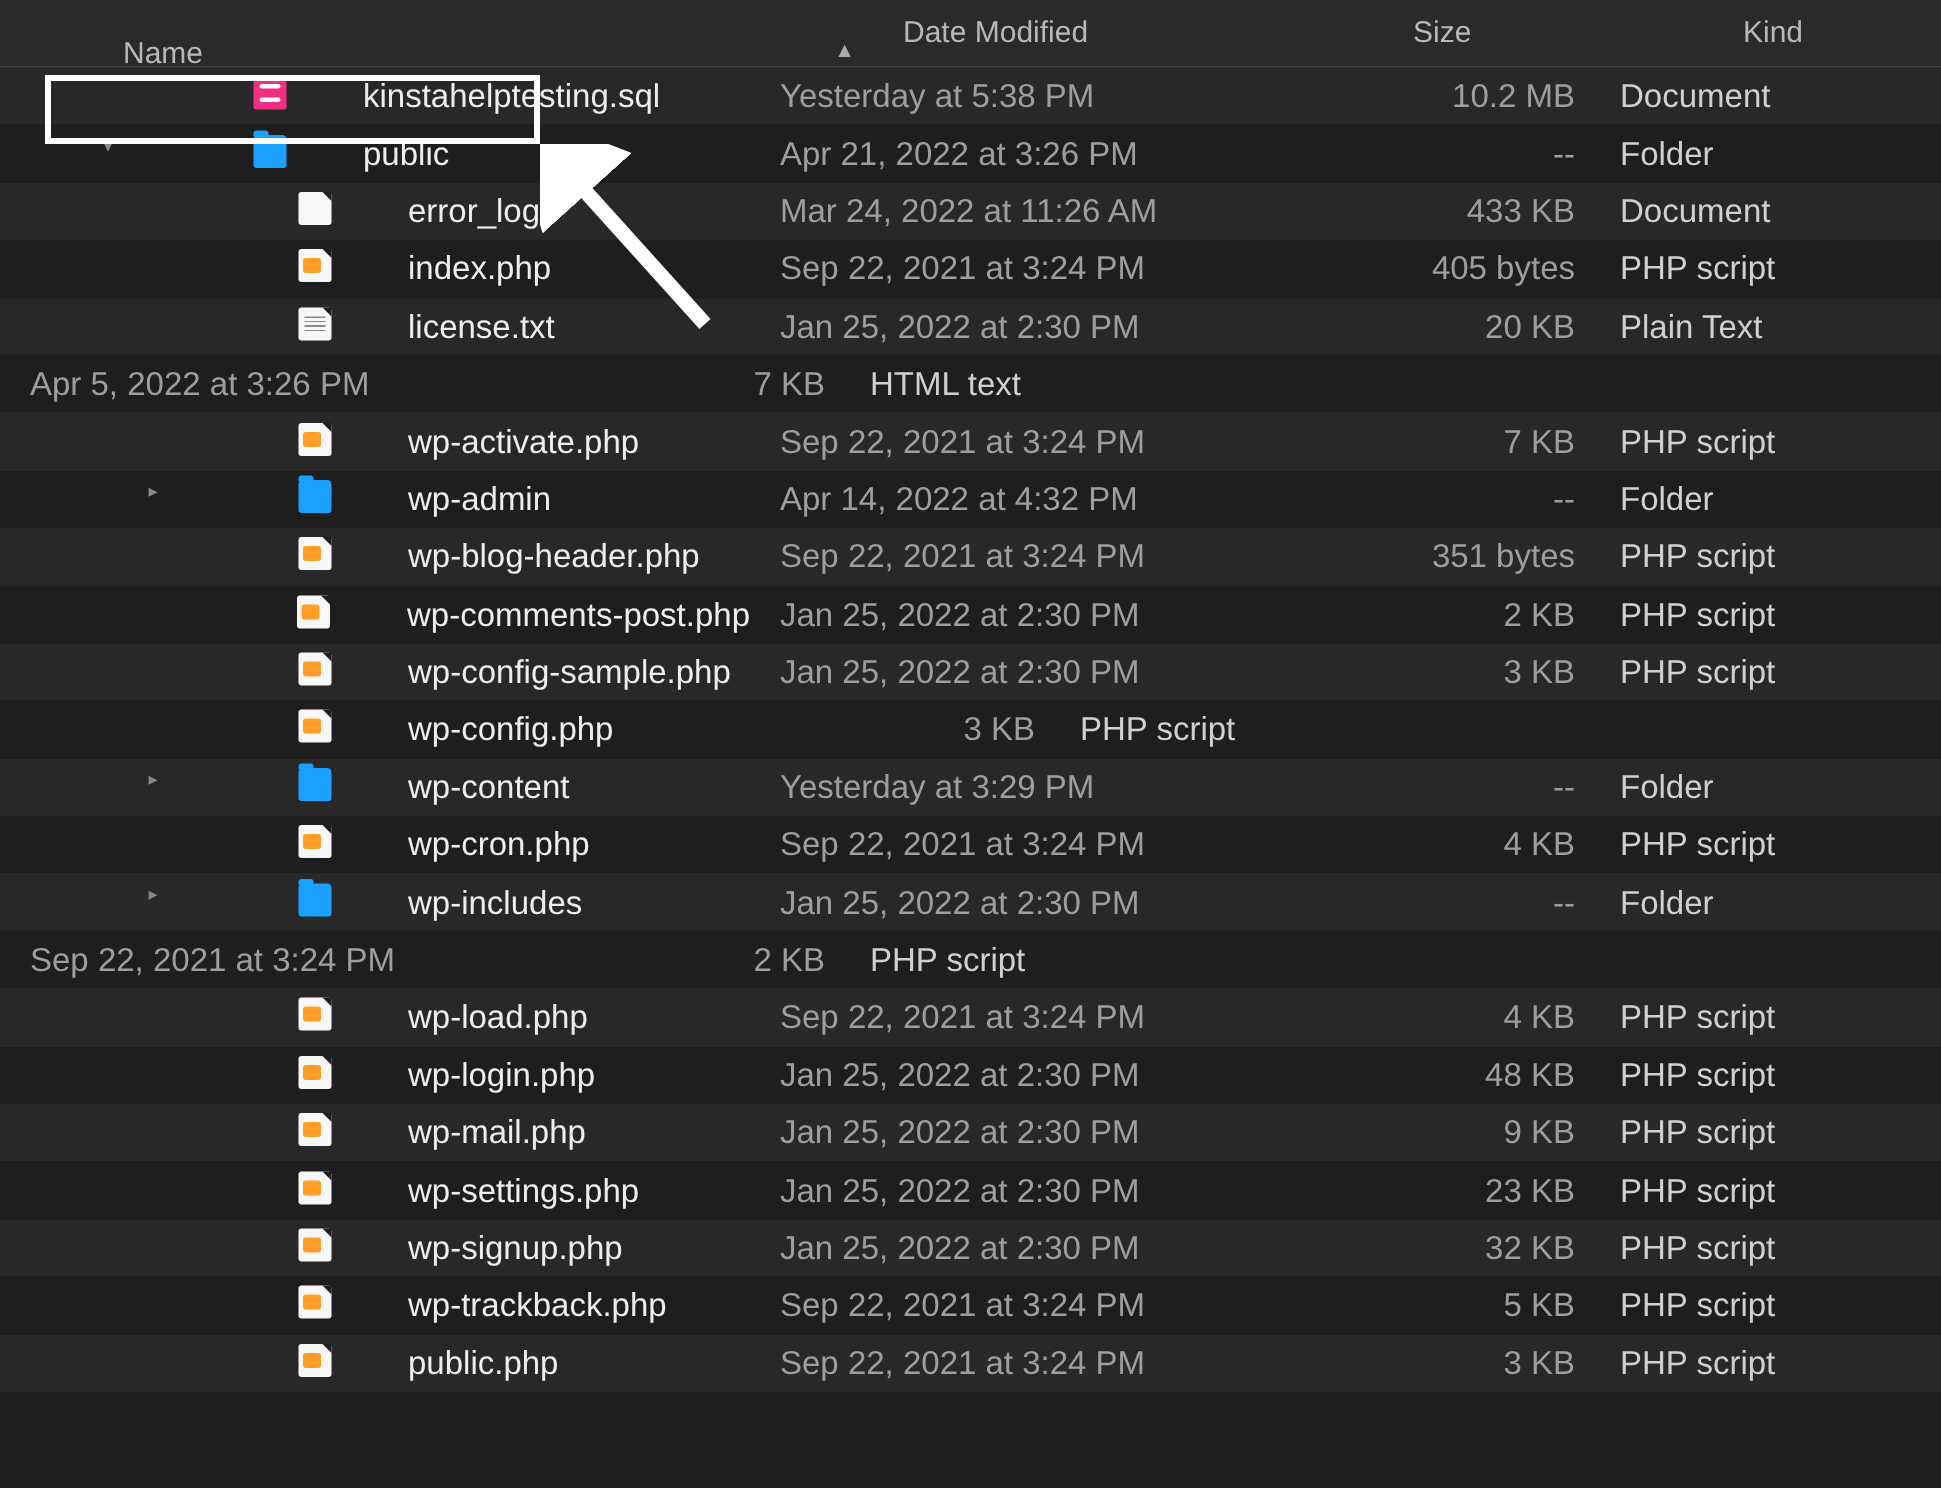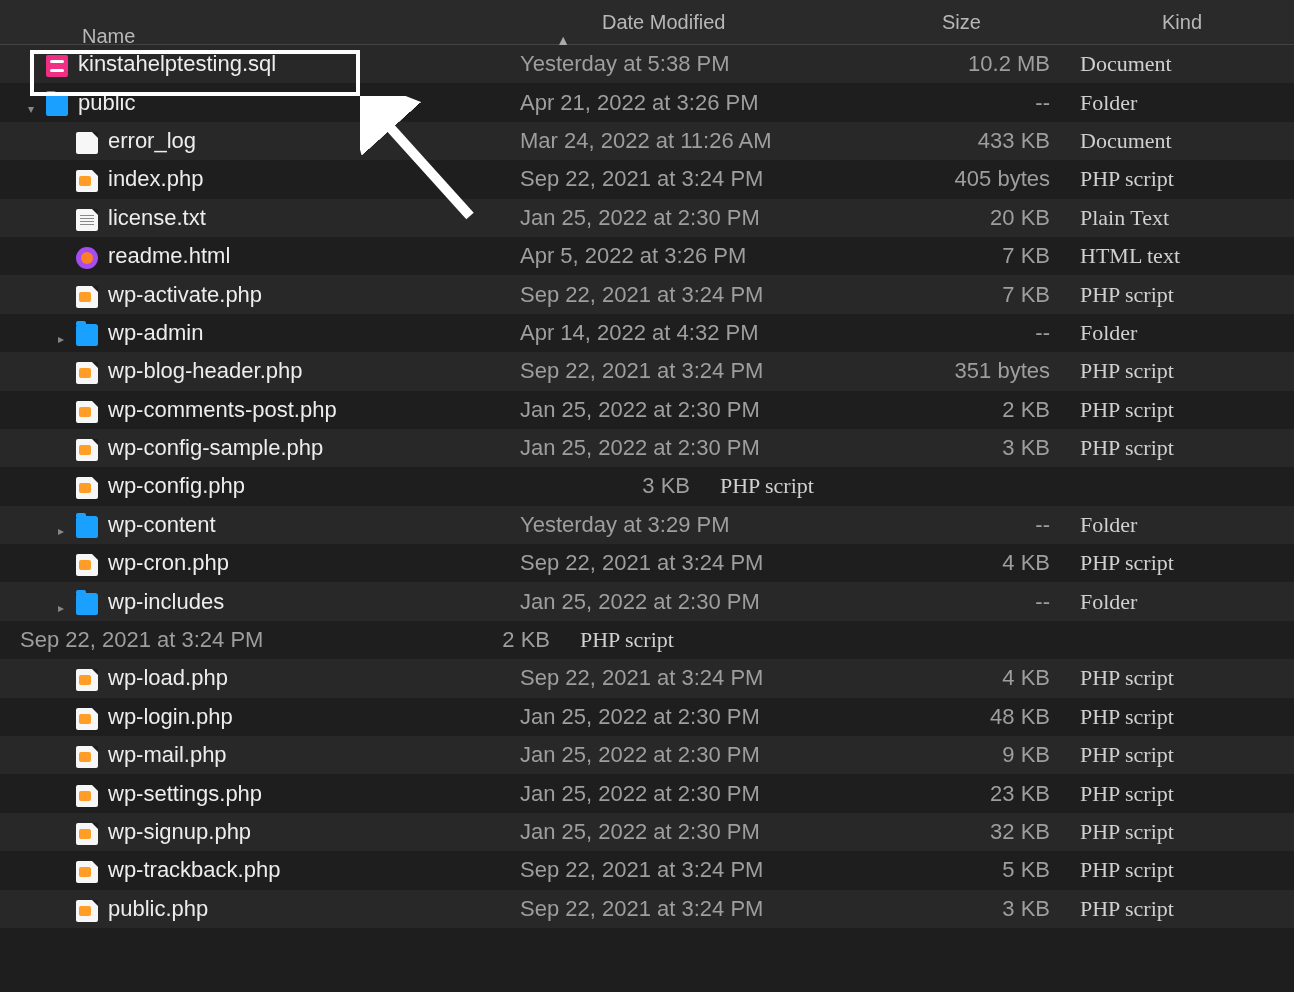--- a/index.html
+++ b/index.html
@@ -23,21 +23,21 @@
   .header {
     height: 44px;
     background: #2a2a2a;
     display: flex;
     align-items: center;
     color: #b8b8b8;
     font-size: 20px;
     border-bottom: 1px solid #444;
     user-select: none;
   }
-  .col-name   { width: 500px; padding-left: 82px; display:flex; align-items:flex-end;margin-top:28px; }
+  .col-name   { width: 500px; padding-left: 82px; display:flex; align-items:flex-start;margin-top:28px; }
   .col-date   { width: 340px; padding-left: 20px; }
   .col-size   { width: 190px; text-align: left; padding-right: 8px;}
   .col-kind   { flex: 1; padding-left: 22px; }
   .sort-arrow {
     margin-left: auto;
     margin-right: 12px;
     color: #aaa;
     font-size: 14px;
   }
 
@@ -48,23 +48,24 @@
     display: flex;
     align-items: center;
     font-size: 22px;
   }
   .row.odd  { background: #1e1e1e; }
   .row.even { background: #282828; }
 
   .cell-name {
     width: 500px;
     display: flex;
-    align-items: flex-end;
+    align-items: flex-start;
     color: #ededed;
     white-space: nowrap;
+    gap: 41px;
   }
   .disclosure {
     width: 14px;
     font-size: 12px;
     color: #888;
     text-align: center;
   }
   .indent-spacer { flex-shrink:0; }
   .icon {
     width: 22px;
@@ -156,21 +157,21 @@
   .icon-html::after{
     content:"";
     position:absolute;
     left:5px; top:5px; right:5px; bottom:5px;
     background:#ff7f27;
     border-radius:50%;
   }
 
   .cell-date { width: 340px; padding-left: 20px; color:#9e9e9e; white-space:nowrap; }
   .cell-size { width: 190px; text-align:right; padding-right:8px; color:#9e9e9e; white-space:nowrap;}
-  .cell-kind { flex:1; padding-left:22px; color:#d0d0d0; white-space:nowrap;font-family:Liberation Serif, serif;}
+  .cell-kind { flex:1; padding-left:22px; color:#d0d0d0; white-space:nowrap;}
 
   
   .callout-box {
     position:absolute;
     left: 30px;
     top: 50px;
     width: 330px;
     height: 46px;
     border: 4px solid #ffffff;
     box-sizing: border-box;
@@ -260,27 +261,20 @@
           <div class="disclosure"></div>
           <div style="width: 8px;"></div>
           <div class="icon icon-txt"></div>
           <span>license.txt</span>
         </div>
         <div class="cell-date">Jan 25, 2022 at 2:30 PM</div>
         <div class="cell-size">20 KB</div>
         <div class="cell-kind">Plain Text</div>
       </div>
       <div class="row odd">
-        <div class="cell-name">
-          <div class="indent-spacer" style="width: 54px;"></div>
-          <div class="disclosure"></div>
-          <div style="width: 8px;"></div>
-          <div class="icon icon-html"></div>
-          <span>readme.html</span>
-        </div>
         <div class="cell-date">Apr 5, 2022 at 3:26 PM</div>
         <div class="cell-size">7 KB</div>
         <div class="cell-kind">HTML text</div>
       </div>
       <div class="row even">
         <div class="cell-name">
           <div class="indent-spacer" style="width: 54px;"></div>
           <div class="disclosure"></div>
           <div style="width: 8px;"></div>
           <div class="icon icon-php"></div>

